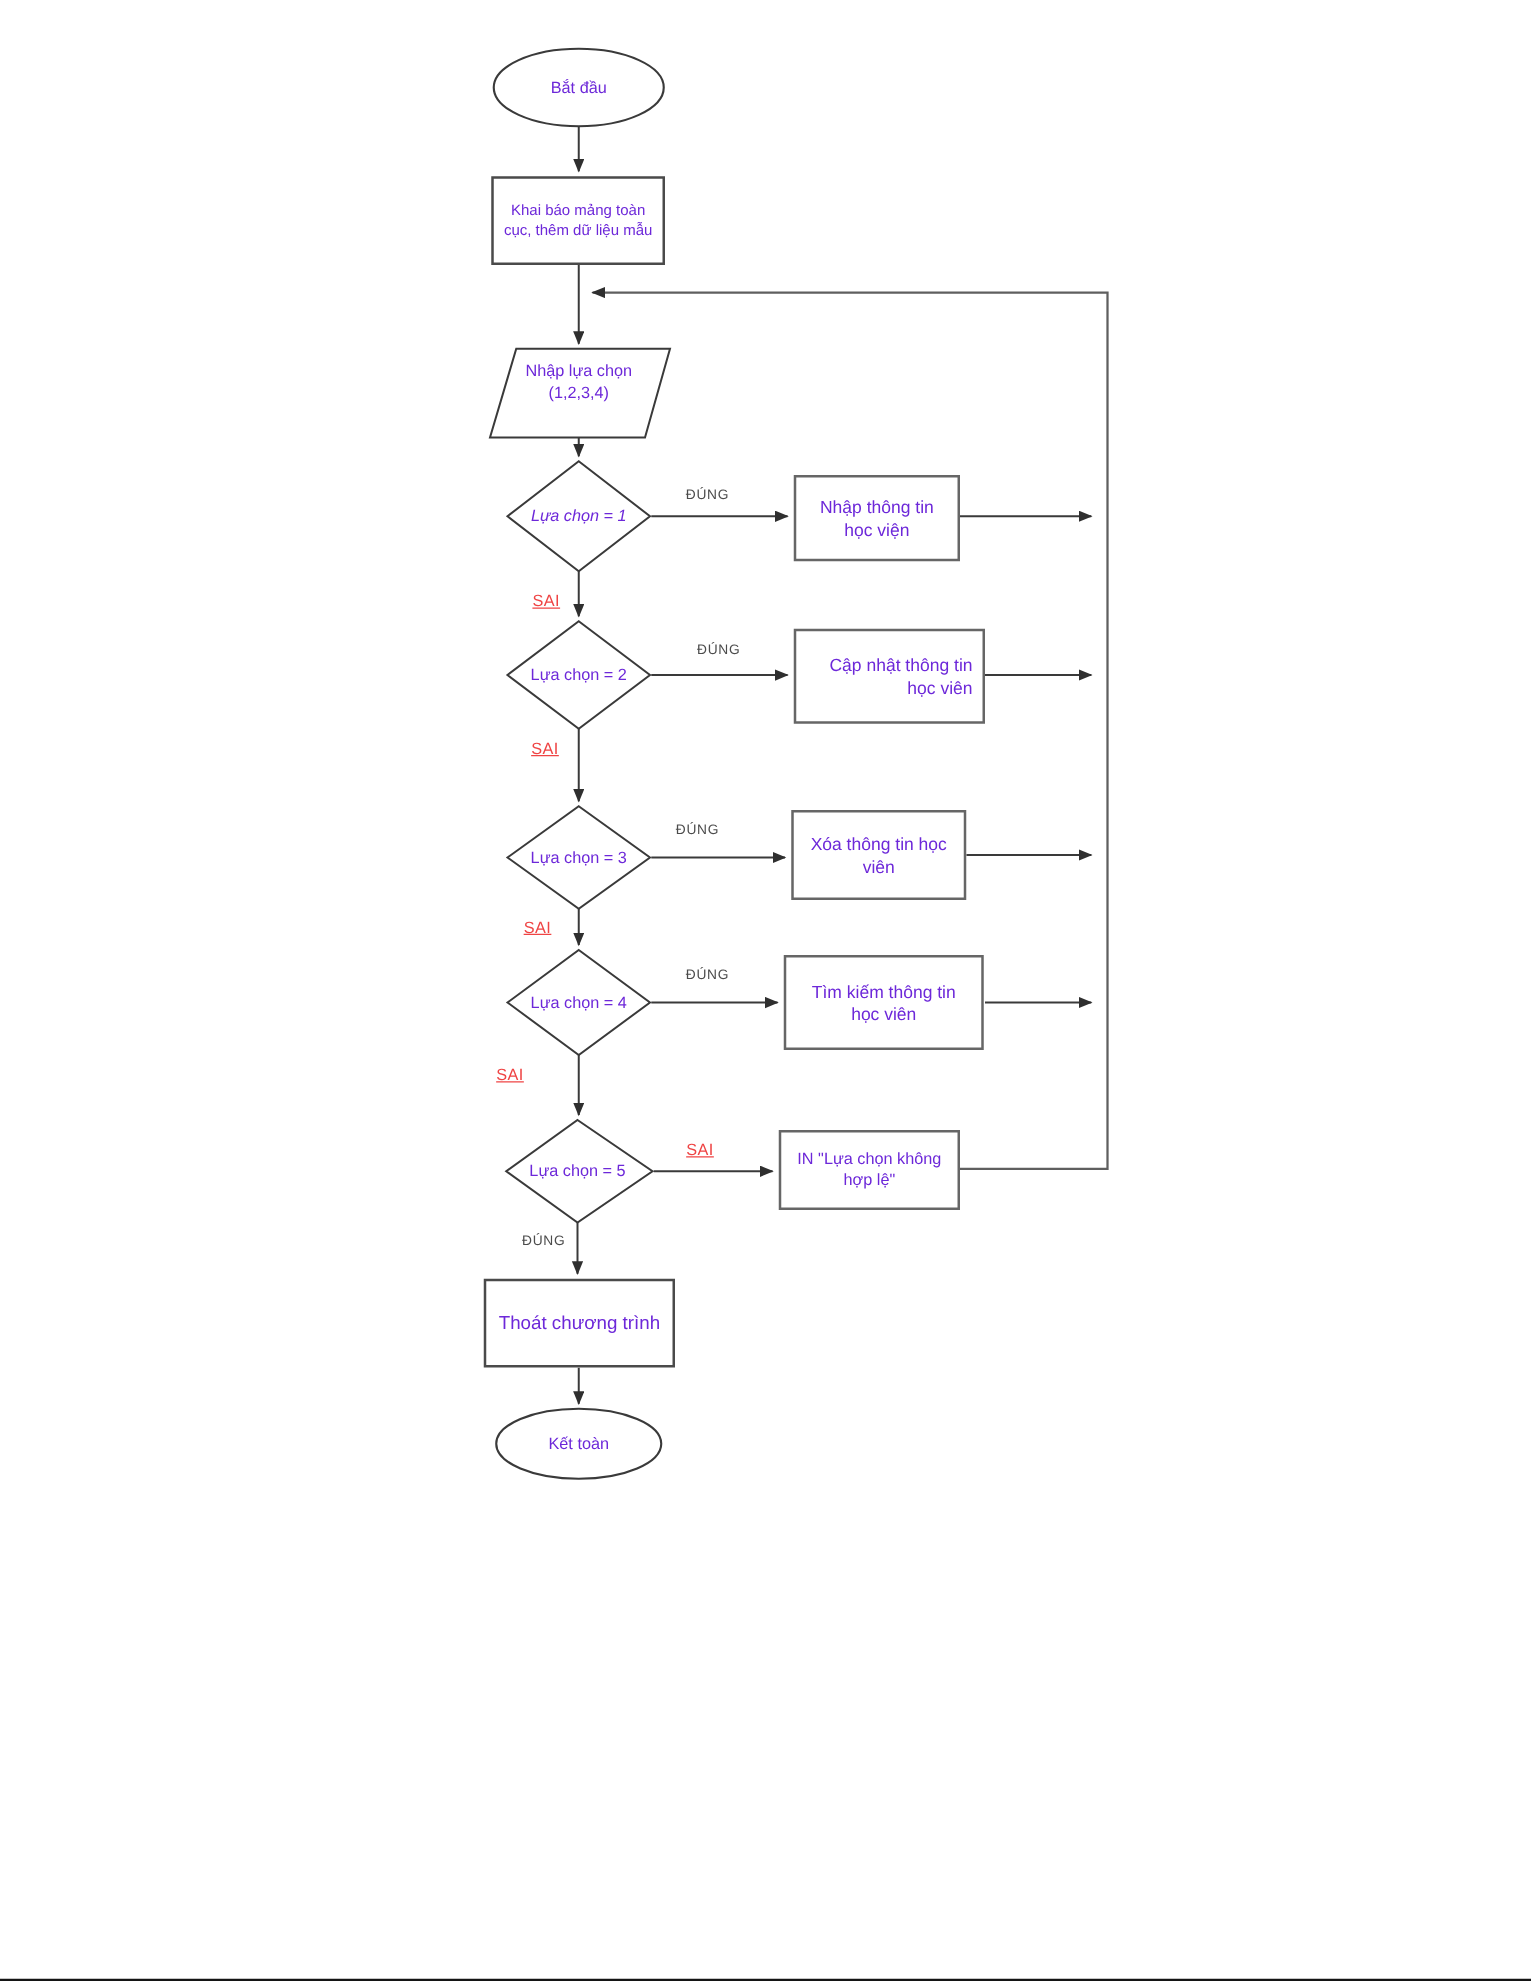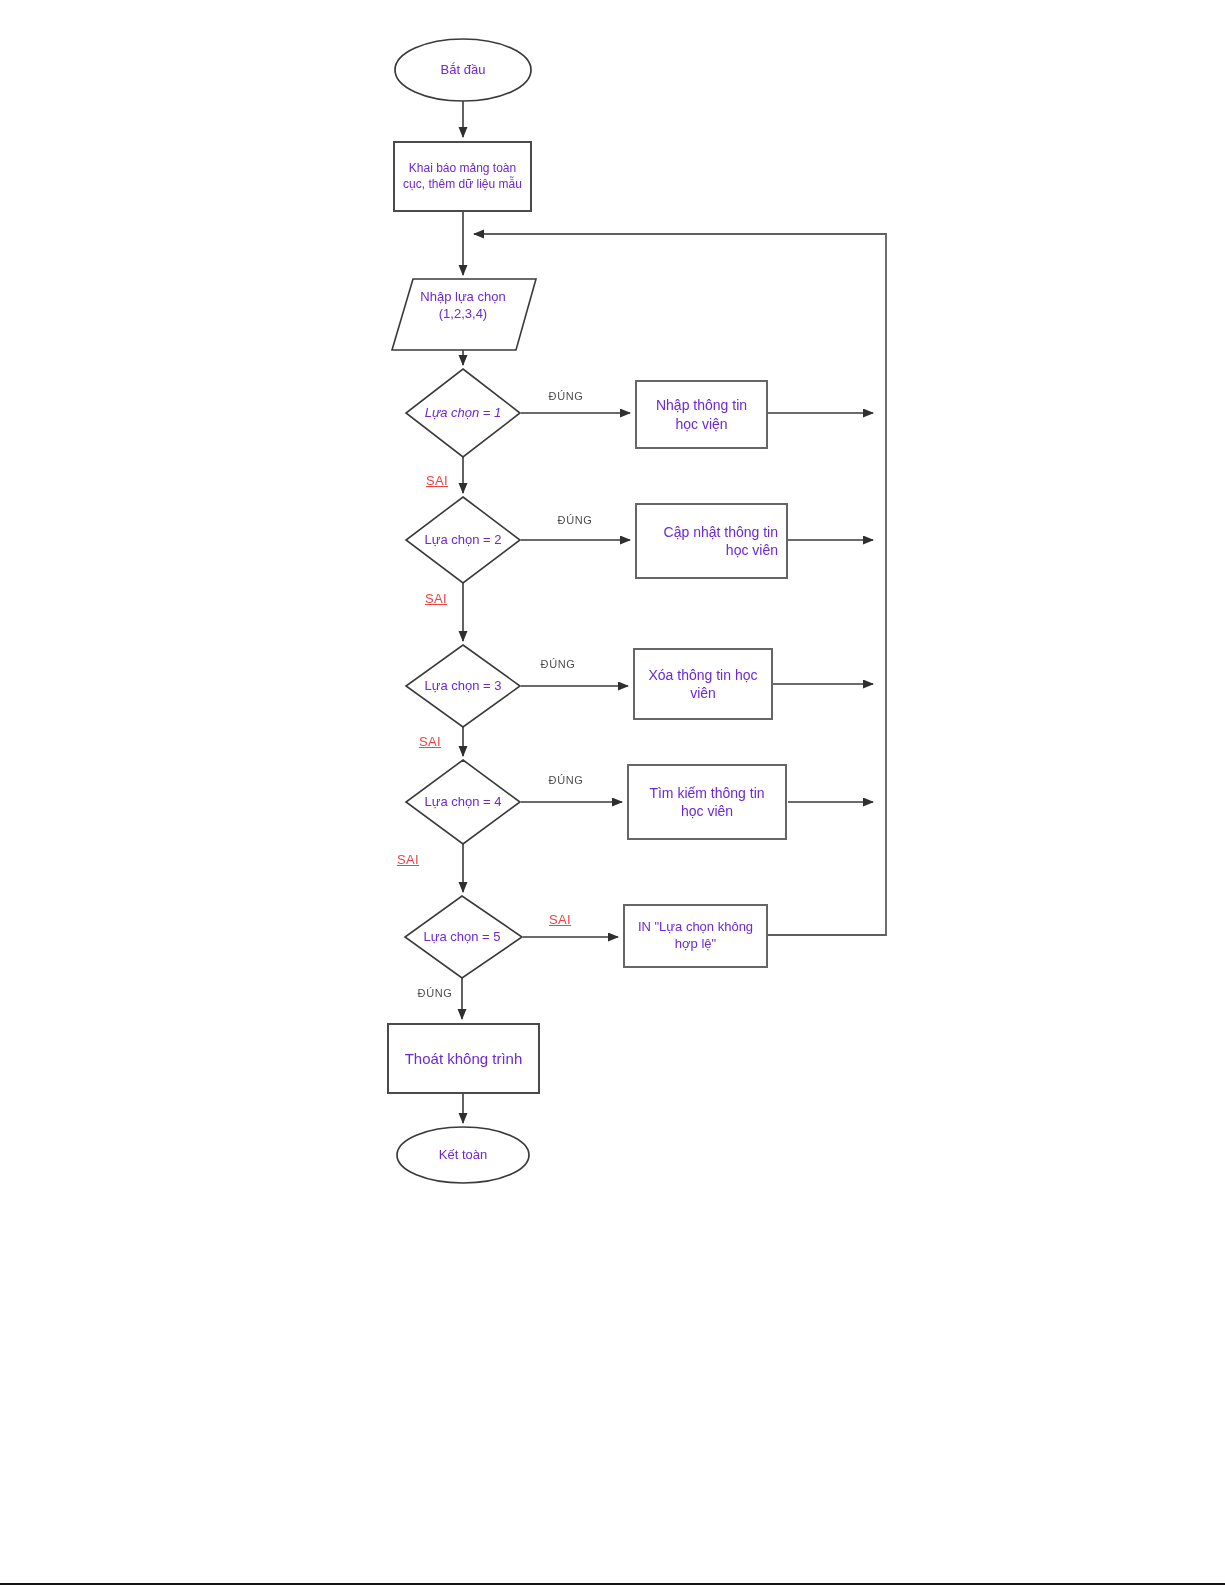--- a/index.html
+++ b/index.html
@@ -103,21 +103,21 @@
 
   <div class="node rect" style="left:627px;top:764px;width:160px;height:76px;padding:2px 8px;">
     <span>Tìm kiếm thông tin học viên</span>
   </div>
 
   <div class="node rect" style="left:623px;top:904px;width:145px;height:64px;font-size:13px;padding:2px 6px;">
     <span>IN "Lựa chọn không hợp lệ"</span>
   </div>
 
   <div class="node rect dark big" style="left:387px;top:1023px;width:153px;height:71px;padding:2px 6px;">
-    <span>Thoát không trình</span>
+    <span>Thoát chương trình</span>
   </div>
 
   <div class="node shape-text" style="left:403px;top:283px;width:120px;height:46px;">
     <span>Nhập lựa chọn (1,2,3,4)</span>
   </div>
 
   <div class="node shape-text" style="left:405px;top:399px;width:116px;height:28px;font-style:italic;">
     <span>Lựa chọn = 1</span>
   </div>
   <div class="node shape-text" style="left:405px;top:526px;width:116px;height:28px;">

